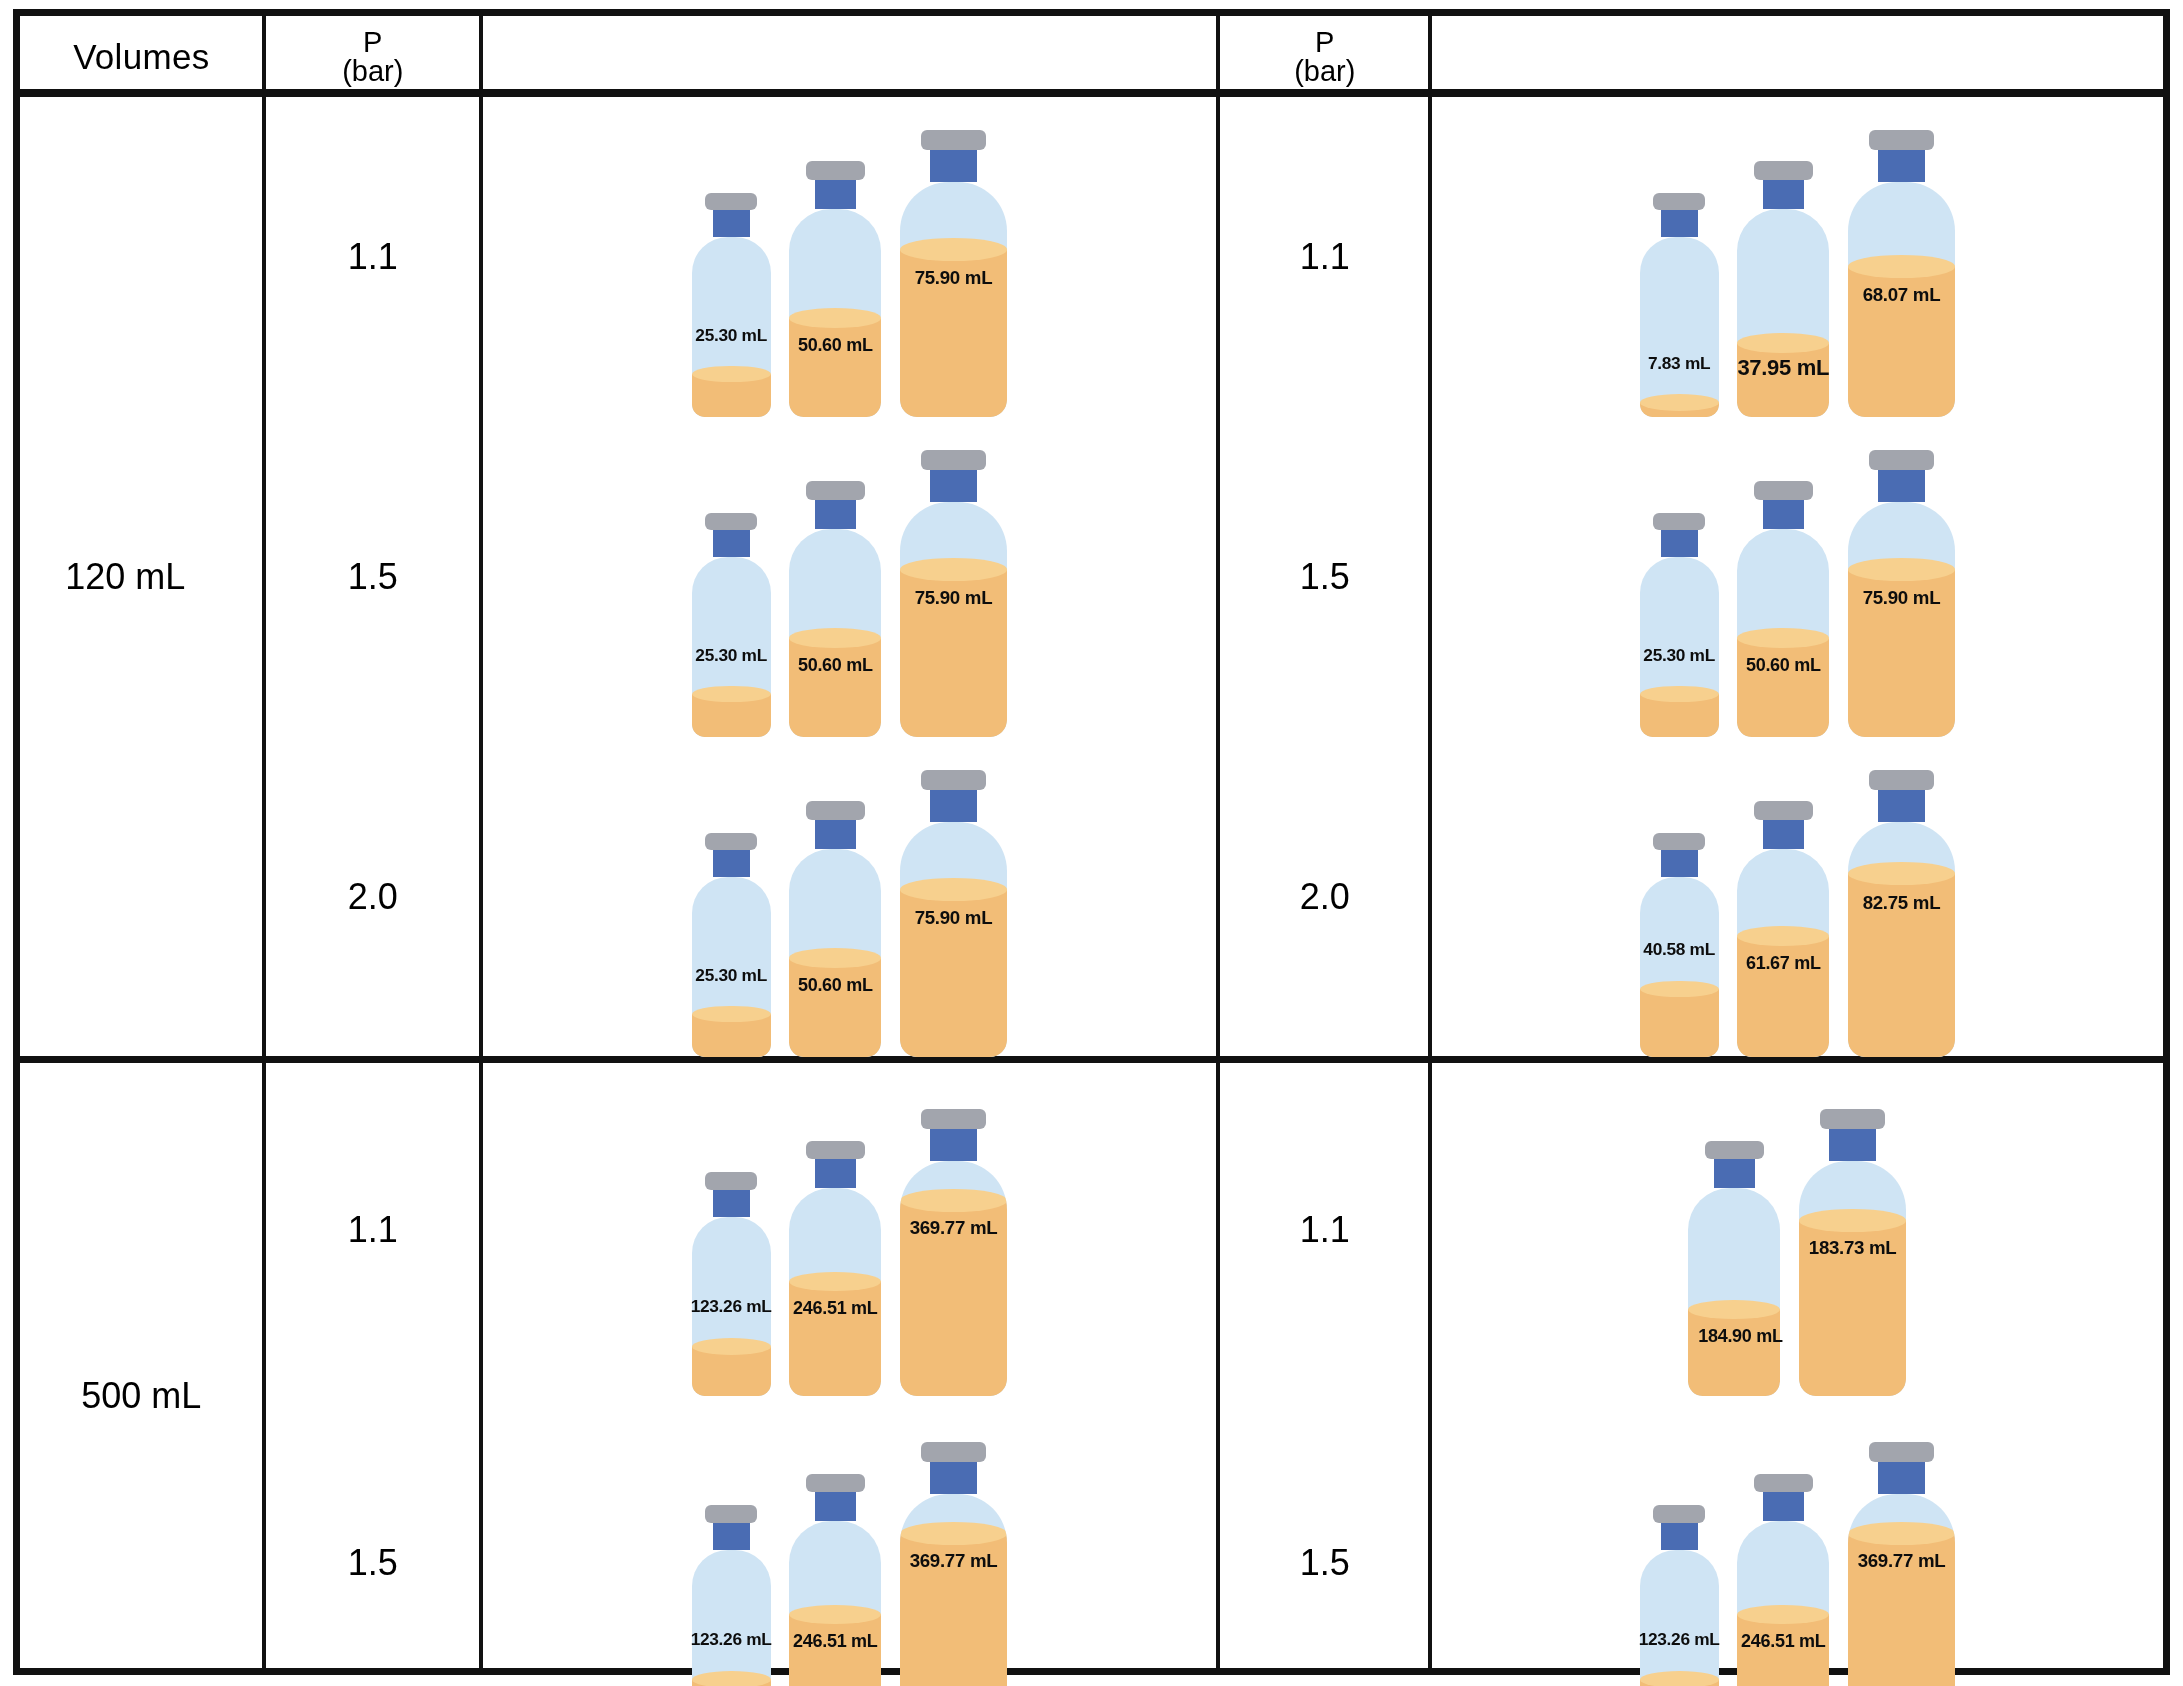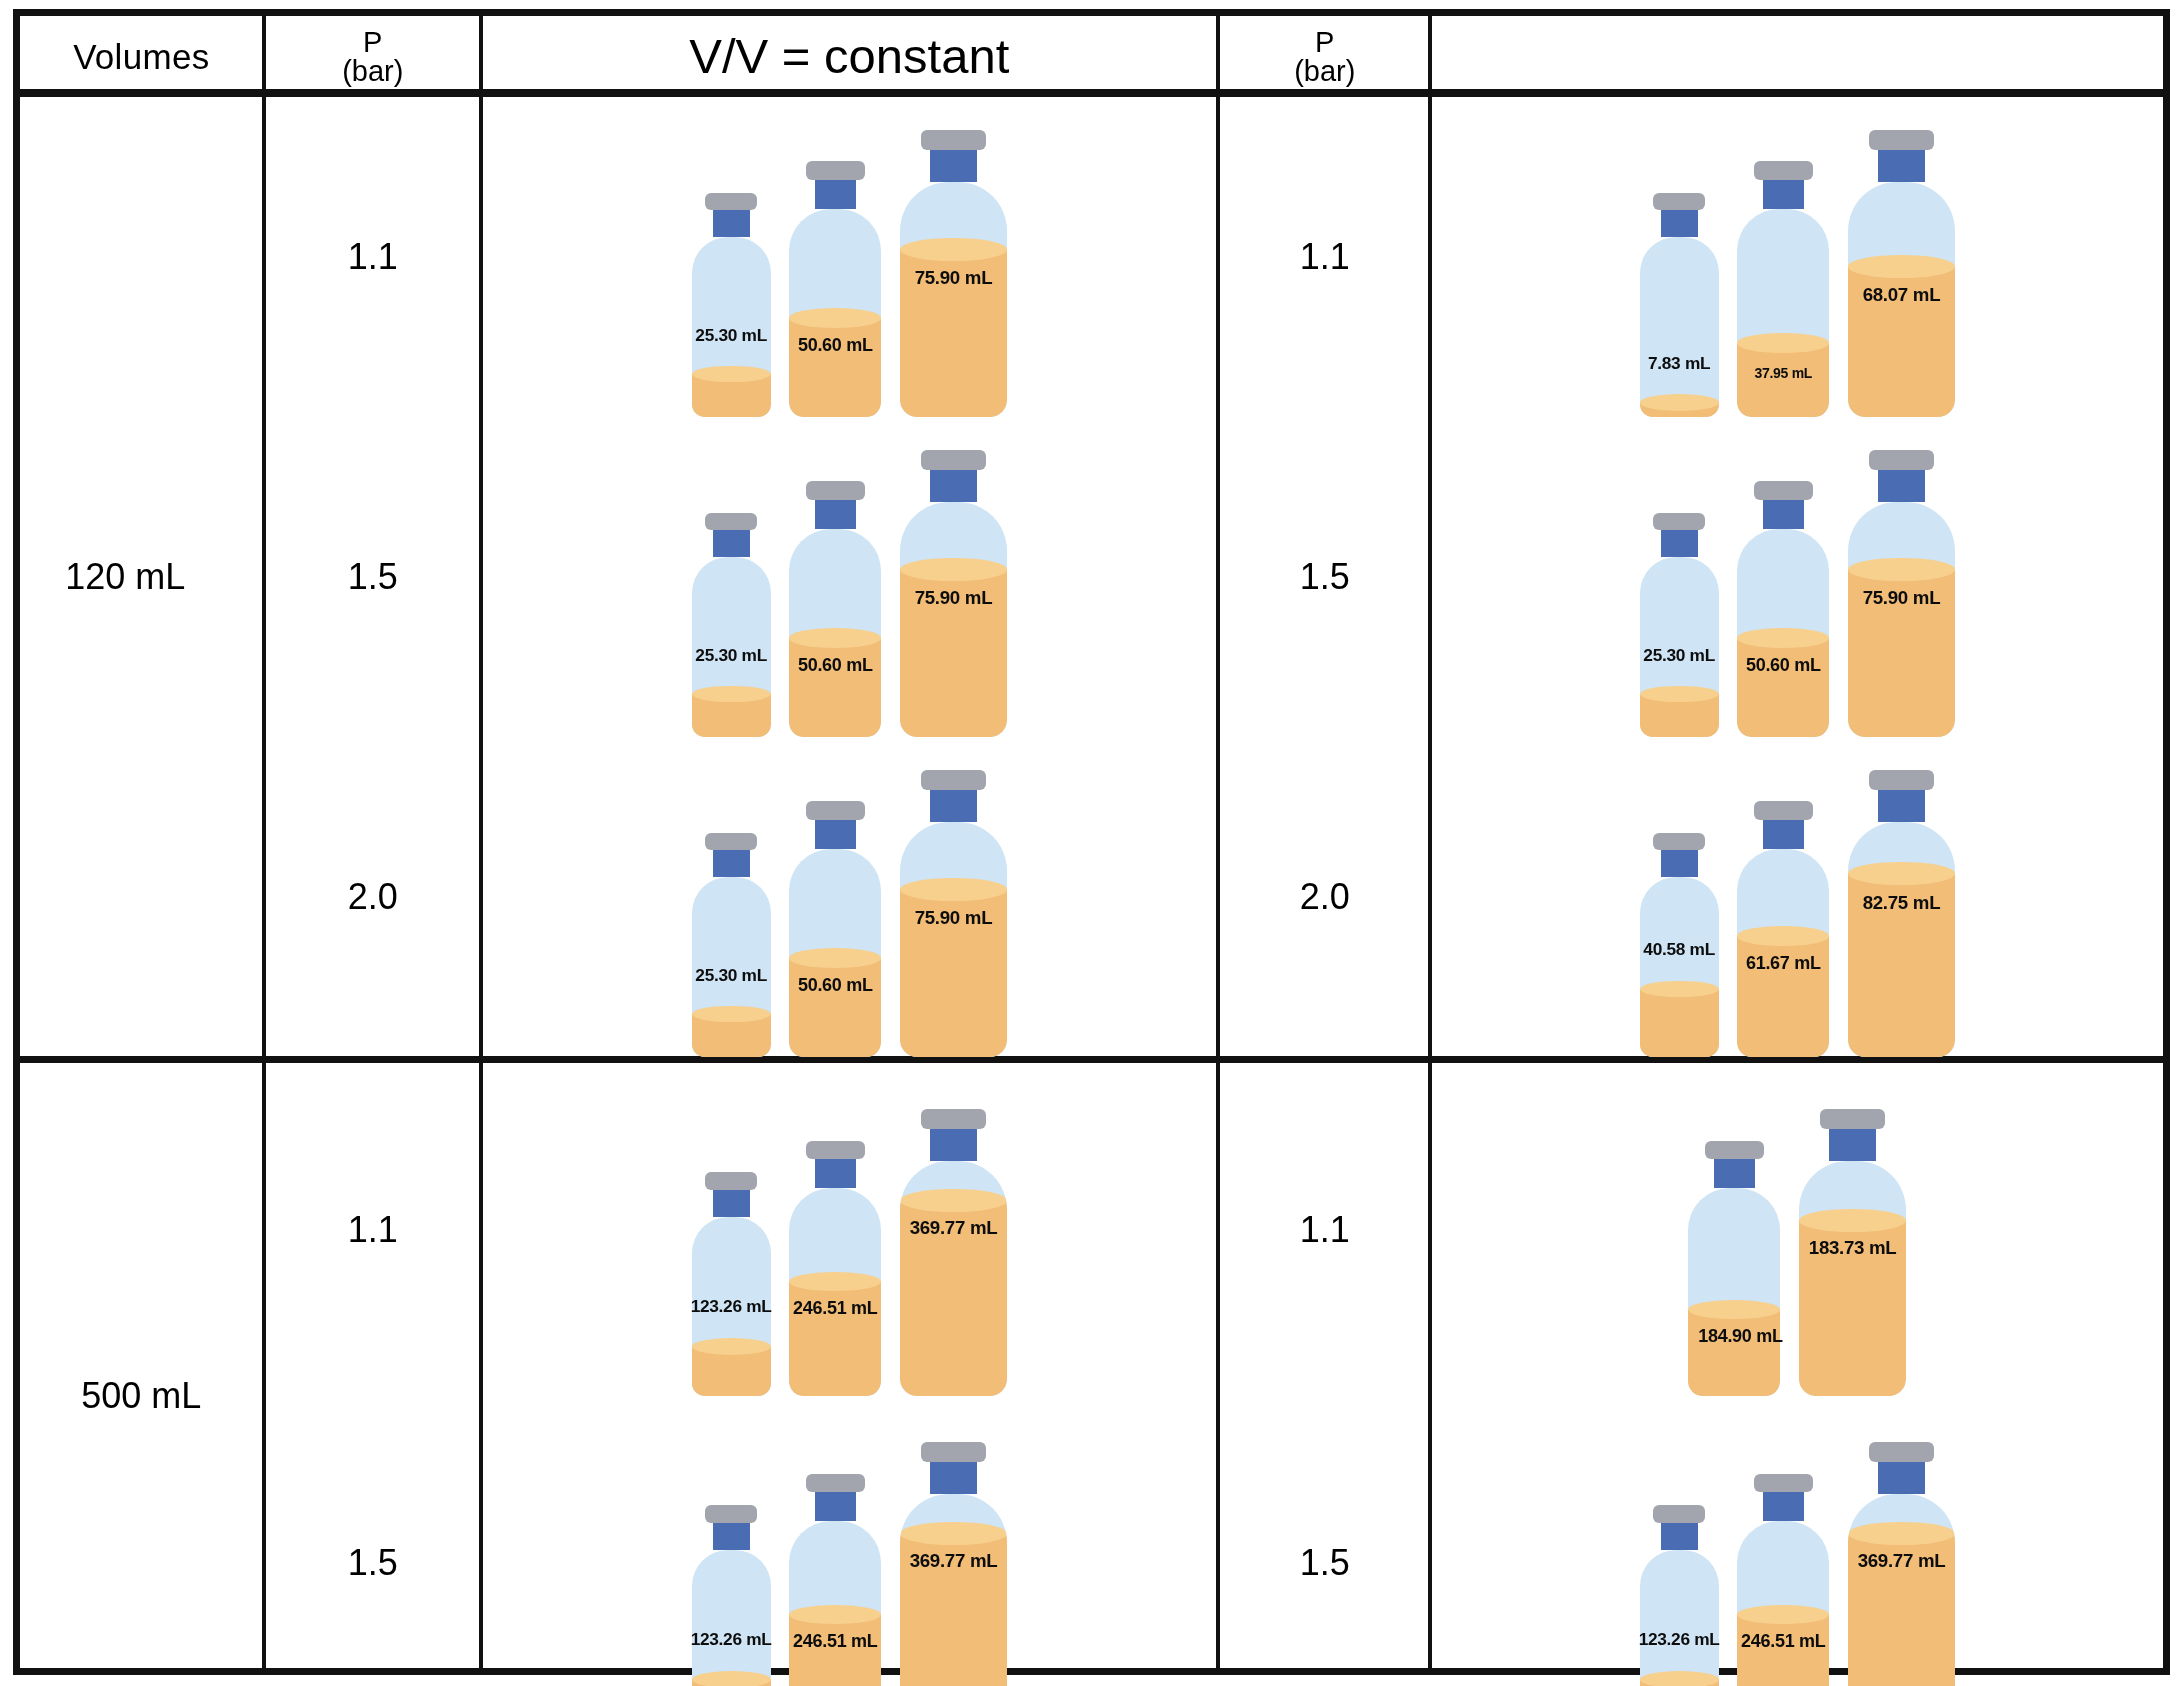--- a/index.html
+++ b/index.html
@@ -68,23 +68,20 @@
     <div class="header">
       <div class="hcell" style="left:0px;width:242px;">
         <span class="lbl f-vol">Volumes</span>
       </div>
       <div class="hcell" style="left:246px;width:213px;">
         <span class="lbl f-pbar">
           <span>P</span><br>
           <span>(bar)</span>
         </span>
       </div>
-      <div class="hcell" style="left:463px;width:732px;">
-        <span class="lbl f-title">V/V = constant</span>
-      </div>
       <div class="hcell" style="left:1200px;width:209px;">
         <span class="lbl f-pbar">
           <span>P</span><br>
           <span>(bar)</span>
         </span>
       </div>
     </div>
 
     <div class="hrule head" style="top:73px;"></div>
 
@@ -141,21 +138,21 @@
               <div class="vlabel" style="font-size: 17.3px; left: 50%; transform: translateX(-50%); bottom: 43px;">7.83 mL</div>
             </div>
             <div class="bottle" style="width: 92px; height: 256px;">
               <div class="cap" style="width: 59px; height: 18.7px;"></div>
               <div class="neck" style="width: 41px; height: 29px;"></div>
               <div class="glass" style="width: 92px; height: 208px; border-radius: 42px 42px 14.7px 14.7px;">
                 <div class="liquid" style="height: 74px; border-radius: 0px 0px 14px 14px;">
                   <div class="meniscus" style="height: 19.3px; top: -9.3px;"></div>
                 </div>
               </div>
-              <div class="vlabel" style="font-size: 14px; left: 50%; transform: translateX(-50%); bottom: 36px;">37.95 mL</div>
+              <div class="vlabel" style="font-size: 22px; left: 50%; transform: translateX(-50%); bottom: 36px;">37.95 mL</div>
             </div>
             <div class="bottle" style="width: 107px; height: 287px;">
               <div class="cap" style="width: 65px; height: 20px;"></div>
               <div class="neck" style="width: 47px; height: 32px;"></div>
               <div class="glass" style="width: 107px; height: 235px; border-radius: 49px 49px 17px 17px;">
                 <div class="liquid" style="height: 150px; border-radius: 0px 0px 16px 16px;">
                   <div class="meniscus" style="height: 22.7px; top: -11.3px;"></div>
                 </div>
               </div>
               <div class="vlabel" style="font-size: 18.7px; left: 50%; transform: translateX(-50%); bottom: 111px;">68.07 mL</div>

